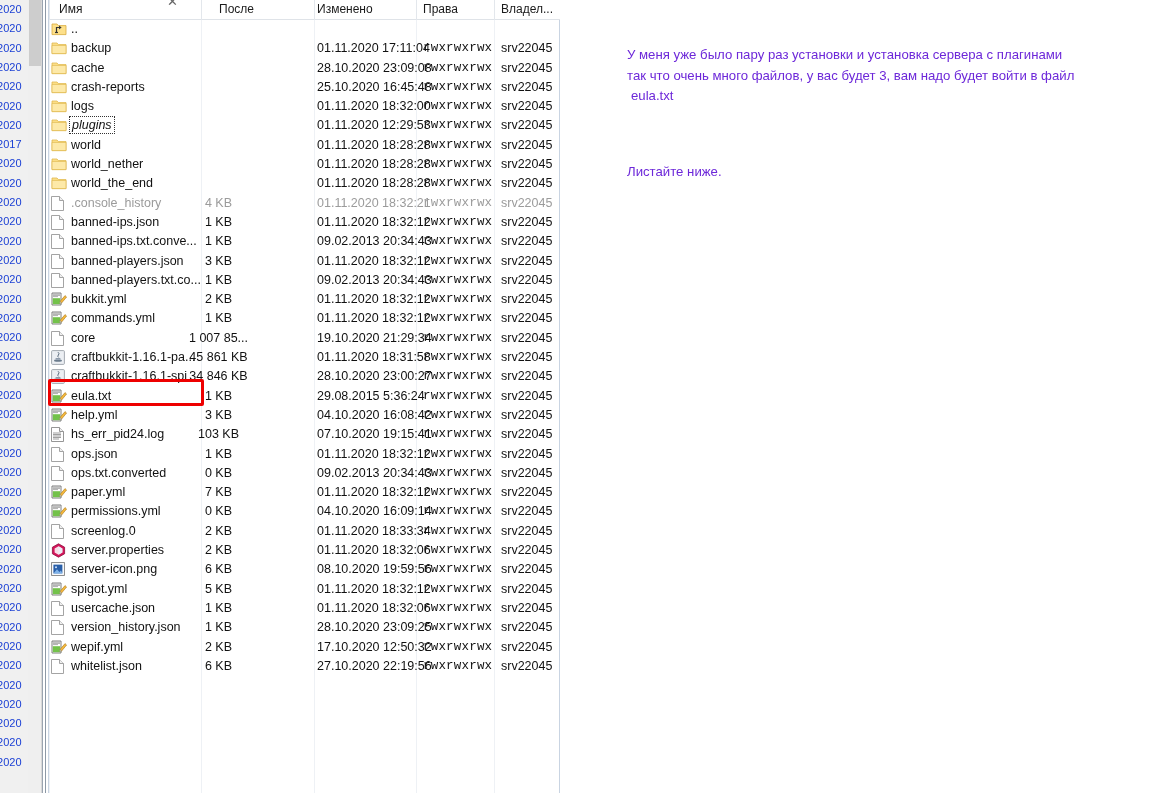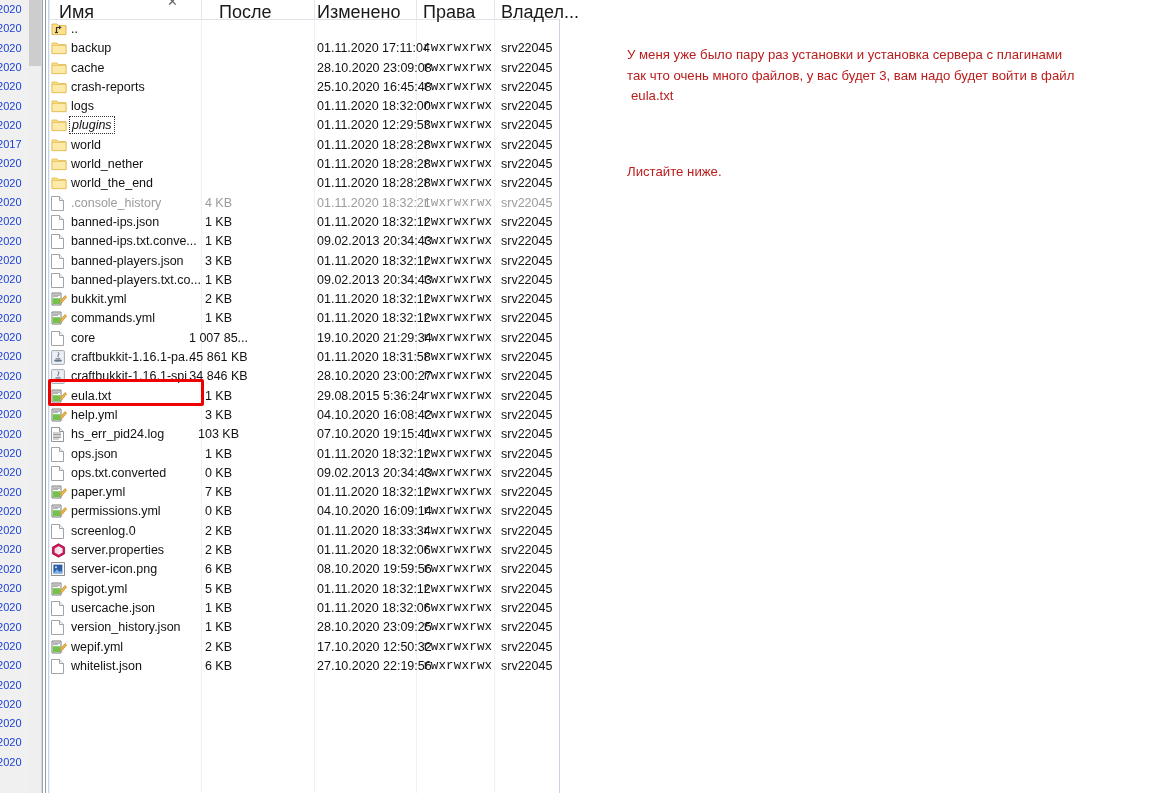--- a/index.html
+++ b/index.html
@@ -42,21 +42,21 @@
   .panel {
     position: absolute; left: 49px; top: 0; width: 511px; height: 793px;
     background: #ffffff;
     border-right: 1px solid #c9d4e2;
   }
   .hdr {
     position: absolute; left: 0; top: 0; width: 511px; height: 20px;
     background: #ffffff; border-bottom: 1px solid #dfe3e8;
   }
   .hdr .hcell {
-    position: absolute; top: 2px; font-size: 18px; color: #1a1a1a;
+    position: absolute; top: 2px; font-size: 12px; color: #1a1a1a;
     white-space: nowrap;
   }
   .hdr .hsep {
     position: absolute; top: 0; width: 1px; height: 20px; background: #e3e7ec;
   }
   .close-x {
     position: absolute; left: 118px; top: -6px; font-size: 13px; color: #666;
     font-family: "Liberation Sans", sans-serif;
   }
 
@@ -90,21 +90,21 @@
   
   .redbox {
     position: absolute; left: 48px; top: 379px; width: 156px; height: 27px;
     border: 3px solid #ee0000; border-radius: 2px;
     pointer-events: none;
   }
 
   
   .notes {
     position: absolute; left: 627px; top: 45px; width: 520px;
-    font-size: 13.2px; color: #b91c1c; line-height: 20.5px;
+    font-size: 13.2px; color: #6d28d9; line-height: 20.5px;
   }
   .notes p { margin: 0 0 14px 0; }
   .notes p:last-child { margin-bottom: 0; }
   .notes .indent { padding-left: 4px; display: block; }
 </style>
 </head>
 <body>
 
 <div id="root">
 

